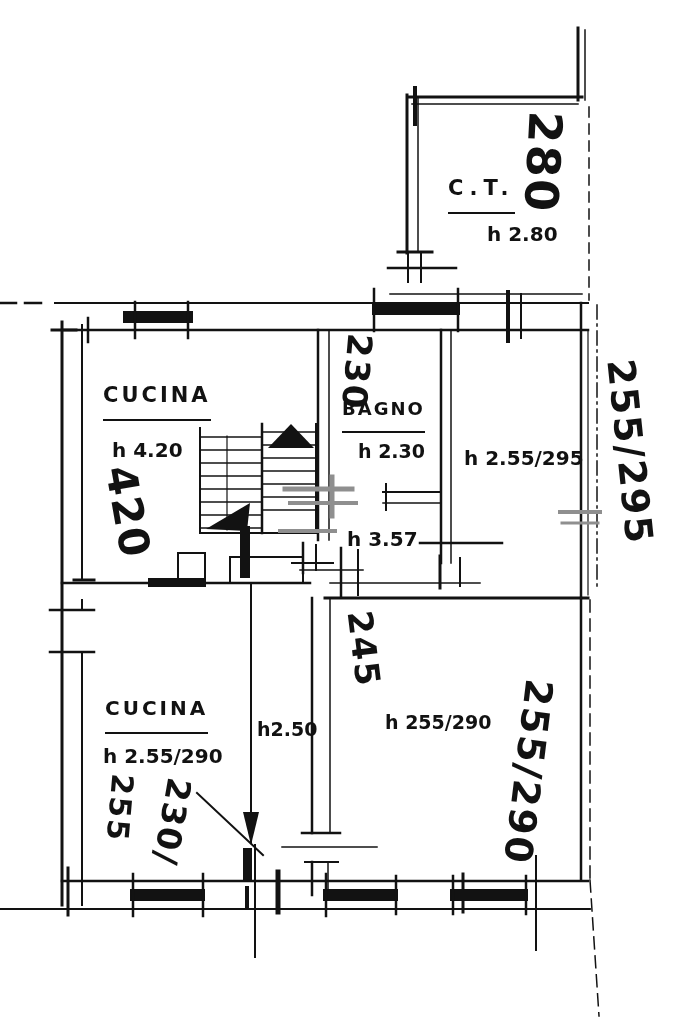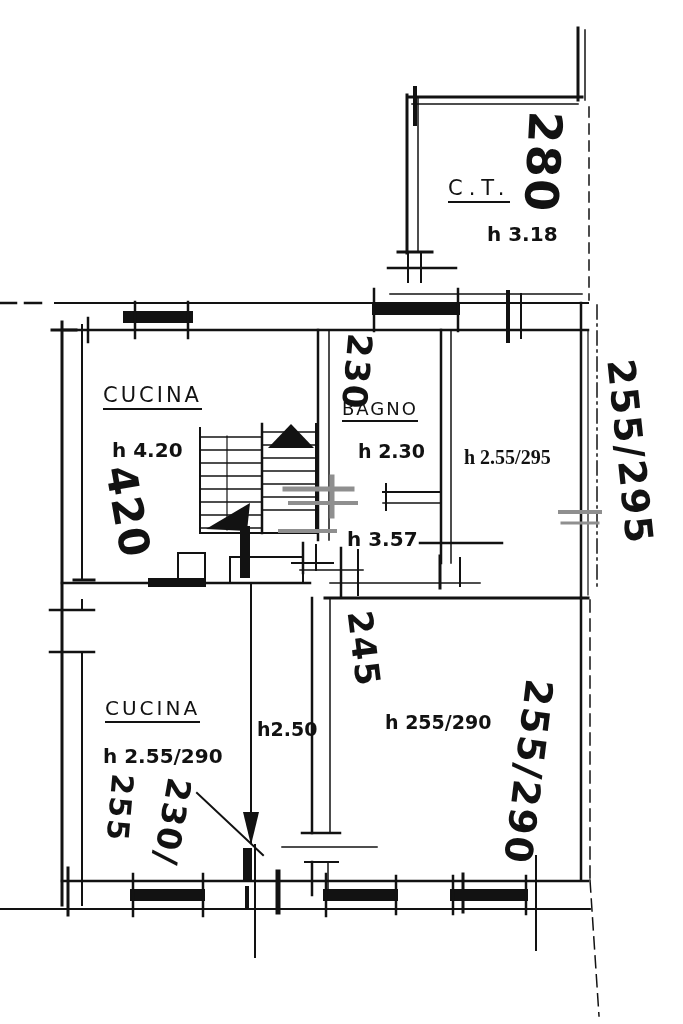--- a/index.html
+++ b/index.html
@@ -2,21 +2,21 @@
 <html><head>
 <meta charset="utf-8">
 <style>
   html,body{margin:0;padding:0;background:#e8e8e8;}
   #canvas{
     position:relative;width:683px;height:1024px;background:#ffffff;
     overflow:hidden;font-family:"DejaVu Sans",sans-serif;color:#121212;
   }
   #plan-svg{position:absolute;left:0;top:0;}
   .lbl{position:absolute;white-space:nowrap;color:#121212;}
-  .room-name{font-weight:400;border-bottom:2.5px solid #121212;padding-bottom:1px;}
+  .room-name{font-weight:700;border-bottom:2.5px solid #121212;padding-bottom:12px;}
   .hnote{font-weight:600;}
   .dim{
     position:absolute;white-space:nowrap;font-weight:700;
     transform-origin:center center;letter-spacing:2px;
   }
 </style>
 </head>
 <body>
 
 <div id="canvas">
@@ -176,29 +176,29 @@
       <line x1="280" y1="531" x2="335" y2="531" stroke-width="4"></line>
       <line x1="285" y1="489" x2="352" y2="489" stroke-width="5"></line>
       <line x1="290" y1="503" x2="356" y2="503" stroke-width="4"></line>
       <line x1="332" y1="477" x2="332" y2="516" stroke-width="5"></line>
       <line x1="560" y1="512" x2="600" y2="512" stroke-width="4"></line>
       <line x1="562" y1="523" x2="598" y2="523" stroke-width="3"></line>
     </g>
   </svg>
 
   <div class="lbl room-name" style="left:448px;top:176px;font-size:21px;letter-spacing:6px;">C.T.</div>
-  <div class="lbl hnote" style="left:487px;top:222px;font-size:20px;">h 3.18</div>
+  <div class="lbl hnote" style="left:487px;top:222px;font-size:20px;">h 2.80</div>
 
   <div class="lbl room-name" style="left:103px;top:383px;font-size:21px;letter-spacing:3px;">CUCINA</div>
   <div class="lbl hnote" style="left:112px;top:438px;font-size:20px;">h 4.20</div>
 
   <div class="lbl room-name" style="left:342px;top:398px;font-size:18px;letter-spacing:2px;">BAGNO</div>
   <div class="lbl hnote" style="left:358px;top:440px;font-size:19px;">h 2.30</div>
 
-  <div class="lbl hnote" style="left:464px;top:446px;font-size:20px;font-family:Liberation Serif, serif;">h 2.55/295</div>
+  <div class="lbl hnote" style="left:464px;top:446px;font-size:20px;">h 2.55/295</div>
 
   <div class="lbl hnote" style="left:347px;top:527px;font-size:20px;">h 3.57</div>
 
   <div class="lbl room-name" style="left:105px;top:696px;font-size:20px;letter-spacing:3px;">CUCINA</div>
   <div class="lbl hnote" style="left:103px;top:744px;font-size:20px;">h 2.55/290</div>
 
   <div class="lbl hnote" style="left:257px;top:718px;font-size:19px;">h2.50</div>
 
   <div class="lbl hnote" style="left:385px;top:711px;font-size:19px;">h 255/290</div>
 

